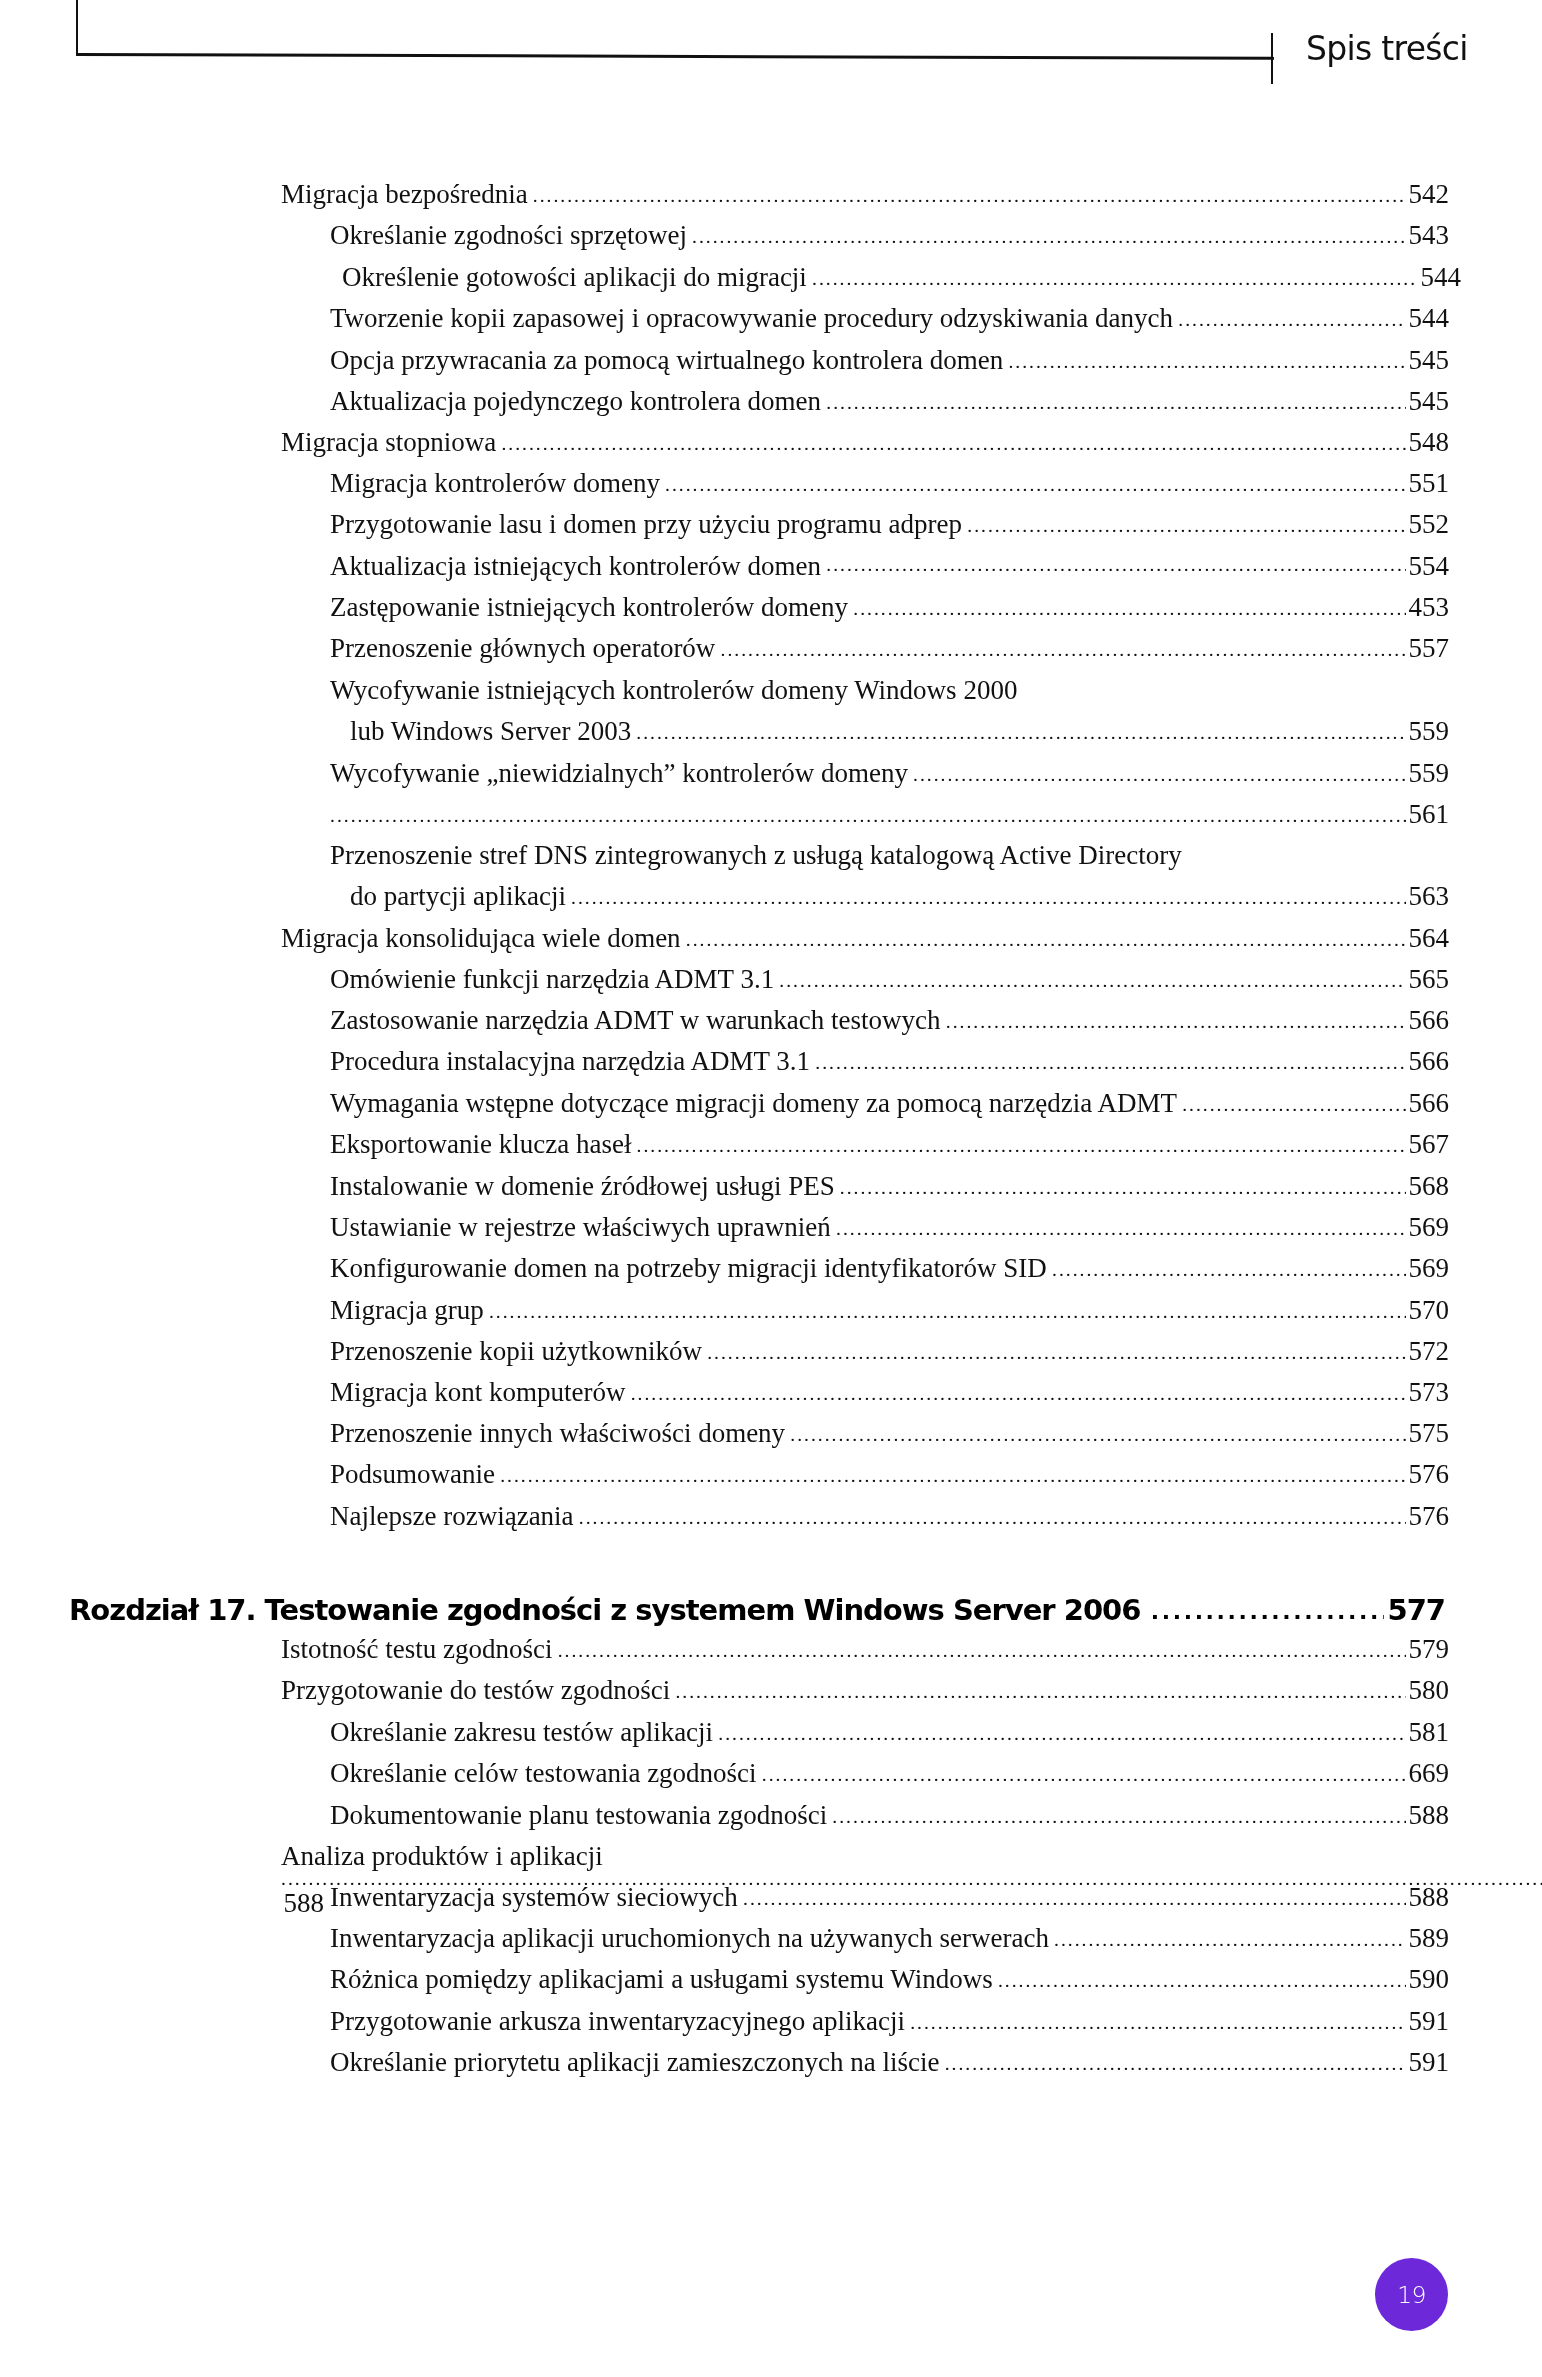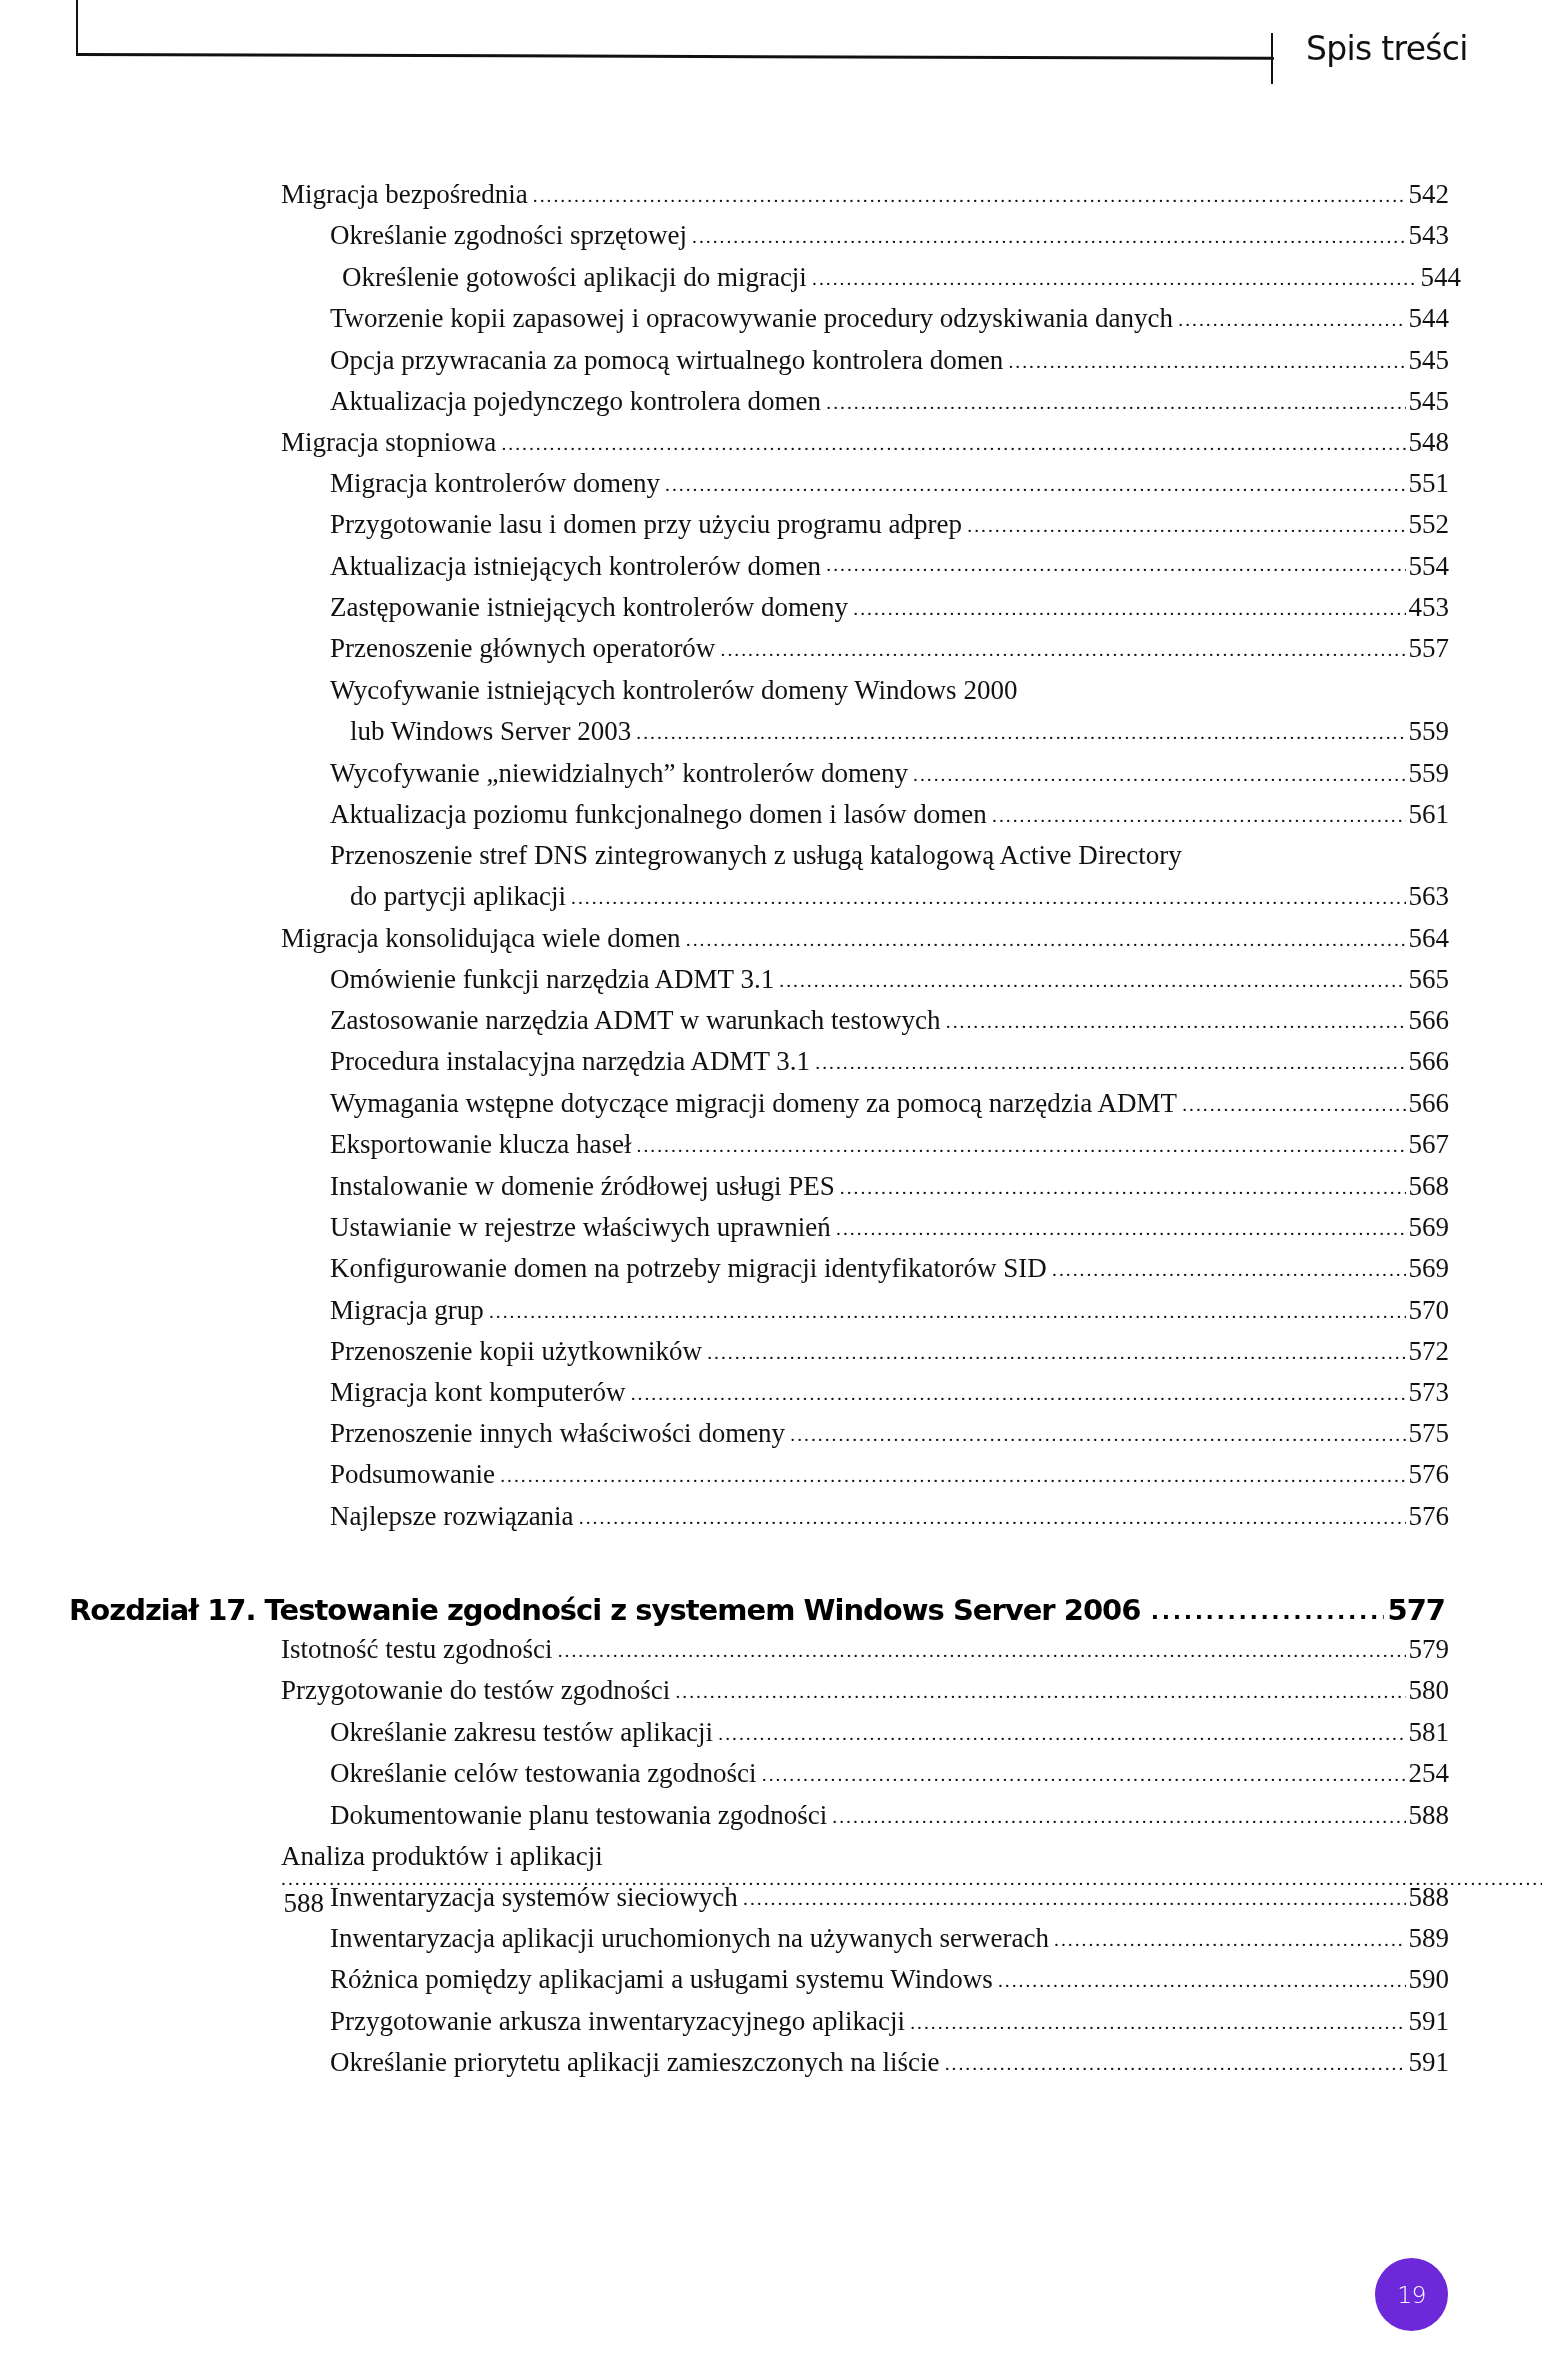--- a/index.html
+++ b/index.html
@@ -101,21 +101,20 @@
         <span class="label">lub Windows Server 2003</span>
         <span class="dots"></span>
         <span class="page">559</span>
       </div>
       <div class="entry" style="left: 330px; width: 1119px; top: 760px;">
         <span class="label">Wycofywanie „niewidzialnych” kontrolerów domeny</span>
         <span class="dots"></span>
         <span class="page">559</span>
       </div>
       <div class="entry" style="left: 330px; width: 1119px; top: 801px;">
-        <span class="label">Aktualizacja poziomu funkcjonalnego domen i lasów domen</span>
         <span class="dots"></span>
         <span class="page">561</span>
       </div>
       <div class="entry nopage" style="left: 330px; width: 1119px; top: 842px;">
         <span class="label">Przenoszenie stref DNS zintegrowanych z usługą katalogową Active Directory</span>
       </div>
       <div class="entry" style="left: 350px; width: 1099px; top: 883px;">
         <span class="label">do partycji aplikacji</span>
         <span class="dots"></span>
         <span class="page">563</span>
@@ -215,21 +214,21 @@
         <span class="page">580</span>
       </div>
       <div class="entry" style="left: 330px; width: 1119px; top: 1719px;">
         <span class="label">Określanie zakresu testów aplikacji</span>
         <span class="dots"></span>
         <span class="page">581</span>
       </div>
       <div class="entry" style="left: 330px; width: 1119px; top: 1760px;">
         <span class="label">Określanie celów testowania zgodności</span>
         <span class="dots"></span>
-        <span class="page">254</span>
+        <span class="page">669</span>
       </div>
       <div class="entry" style="left: 330px; width: 1119px; top: 1802px;">
         <span class="label">Dokumentowanie planu testowania zgodności</span>
         <span class="dots"></span>
         <span class="page">588</span>
       </div>
       <div class="entry" style="left: 281px; width: 1168px; top: 1843px; flex-direction: column;">
         <span class="label">Analiza produktów i aplikacji</span>
         <span class="dots"></span>
         <span class="page">588</span>

